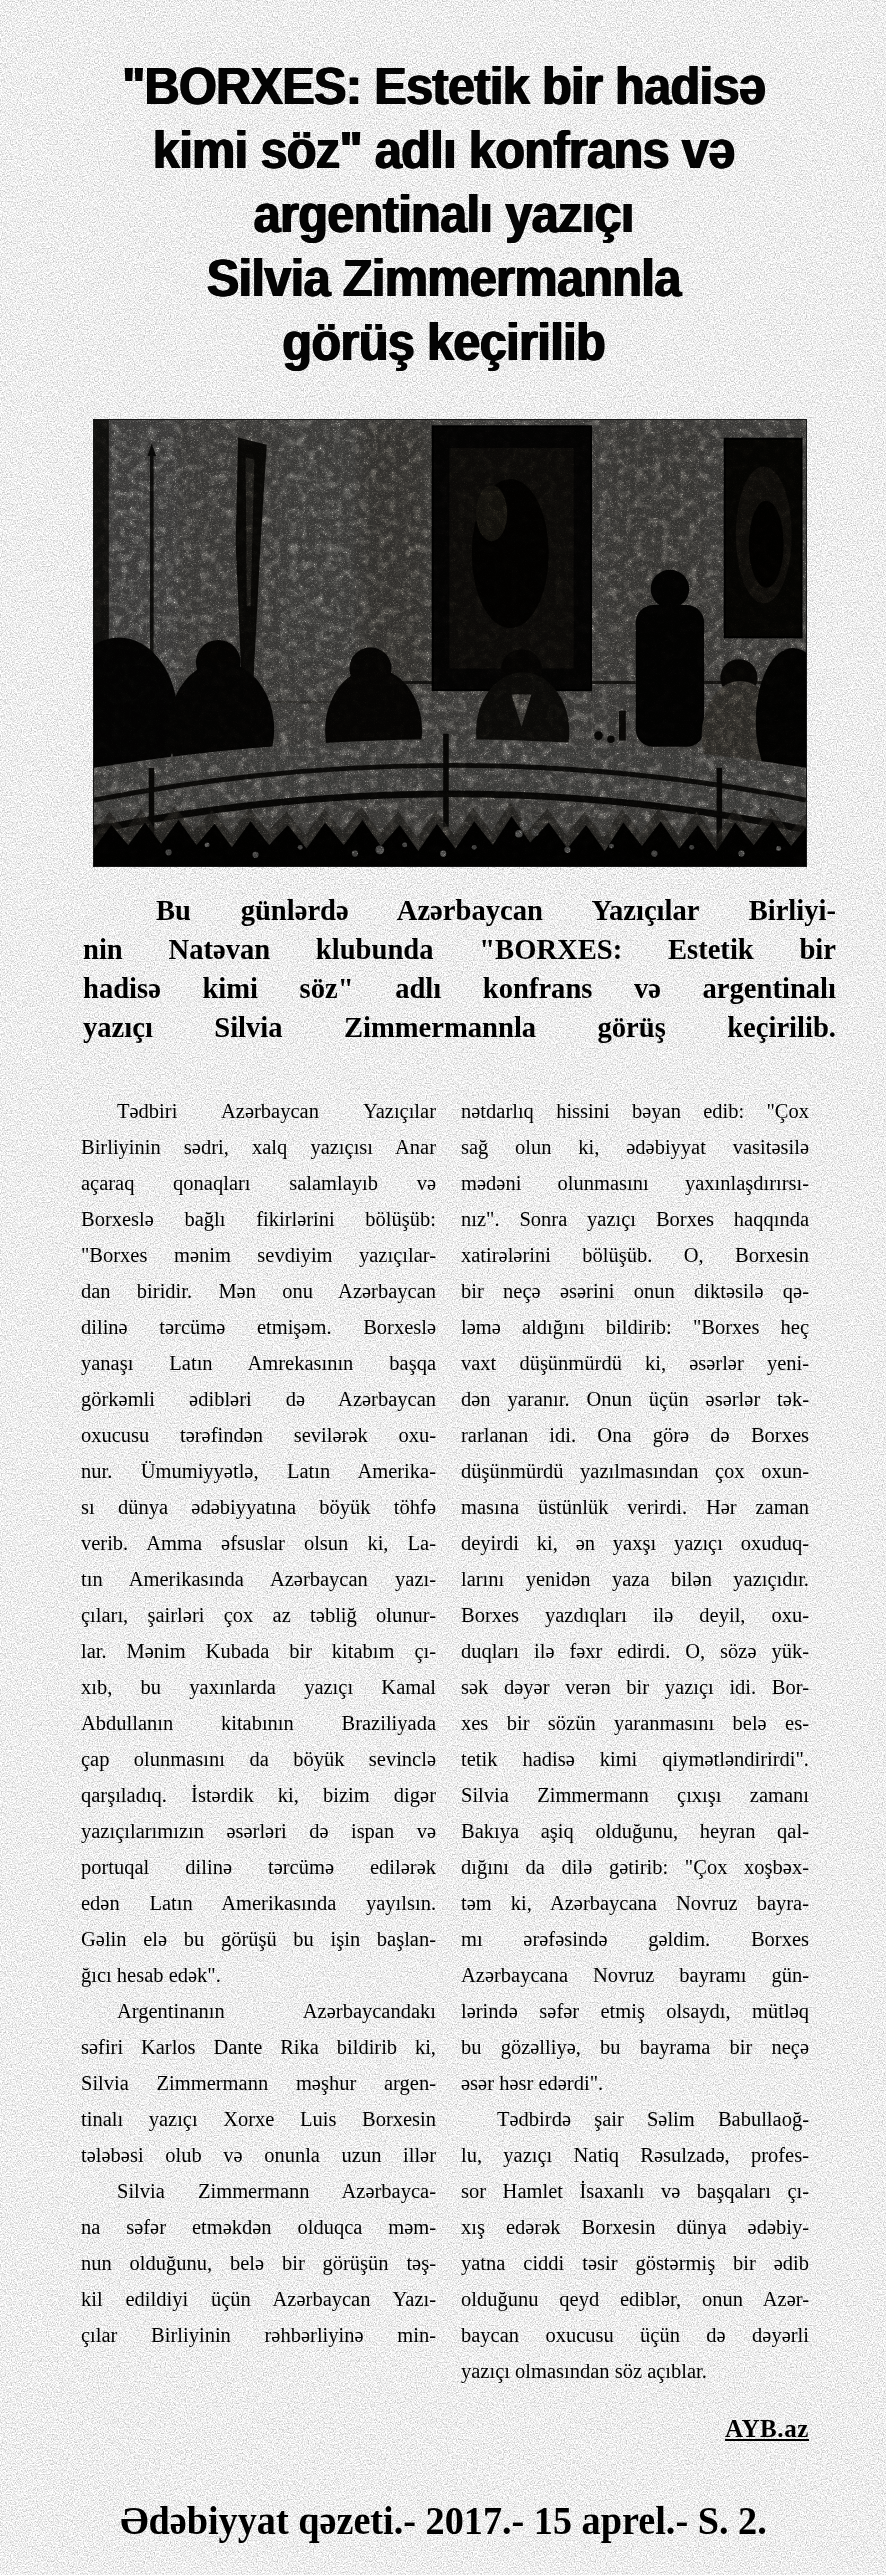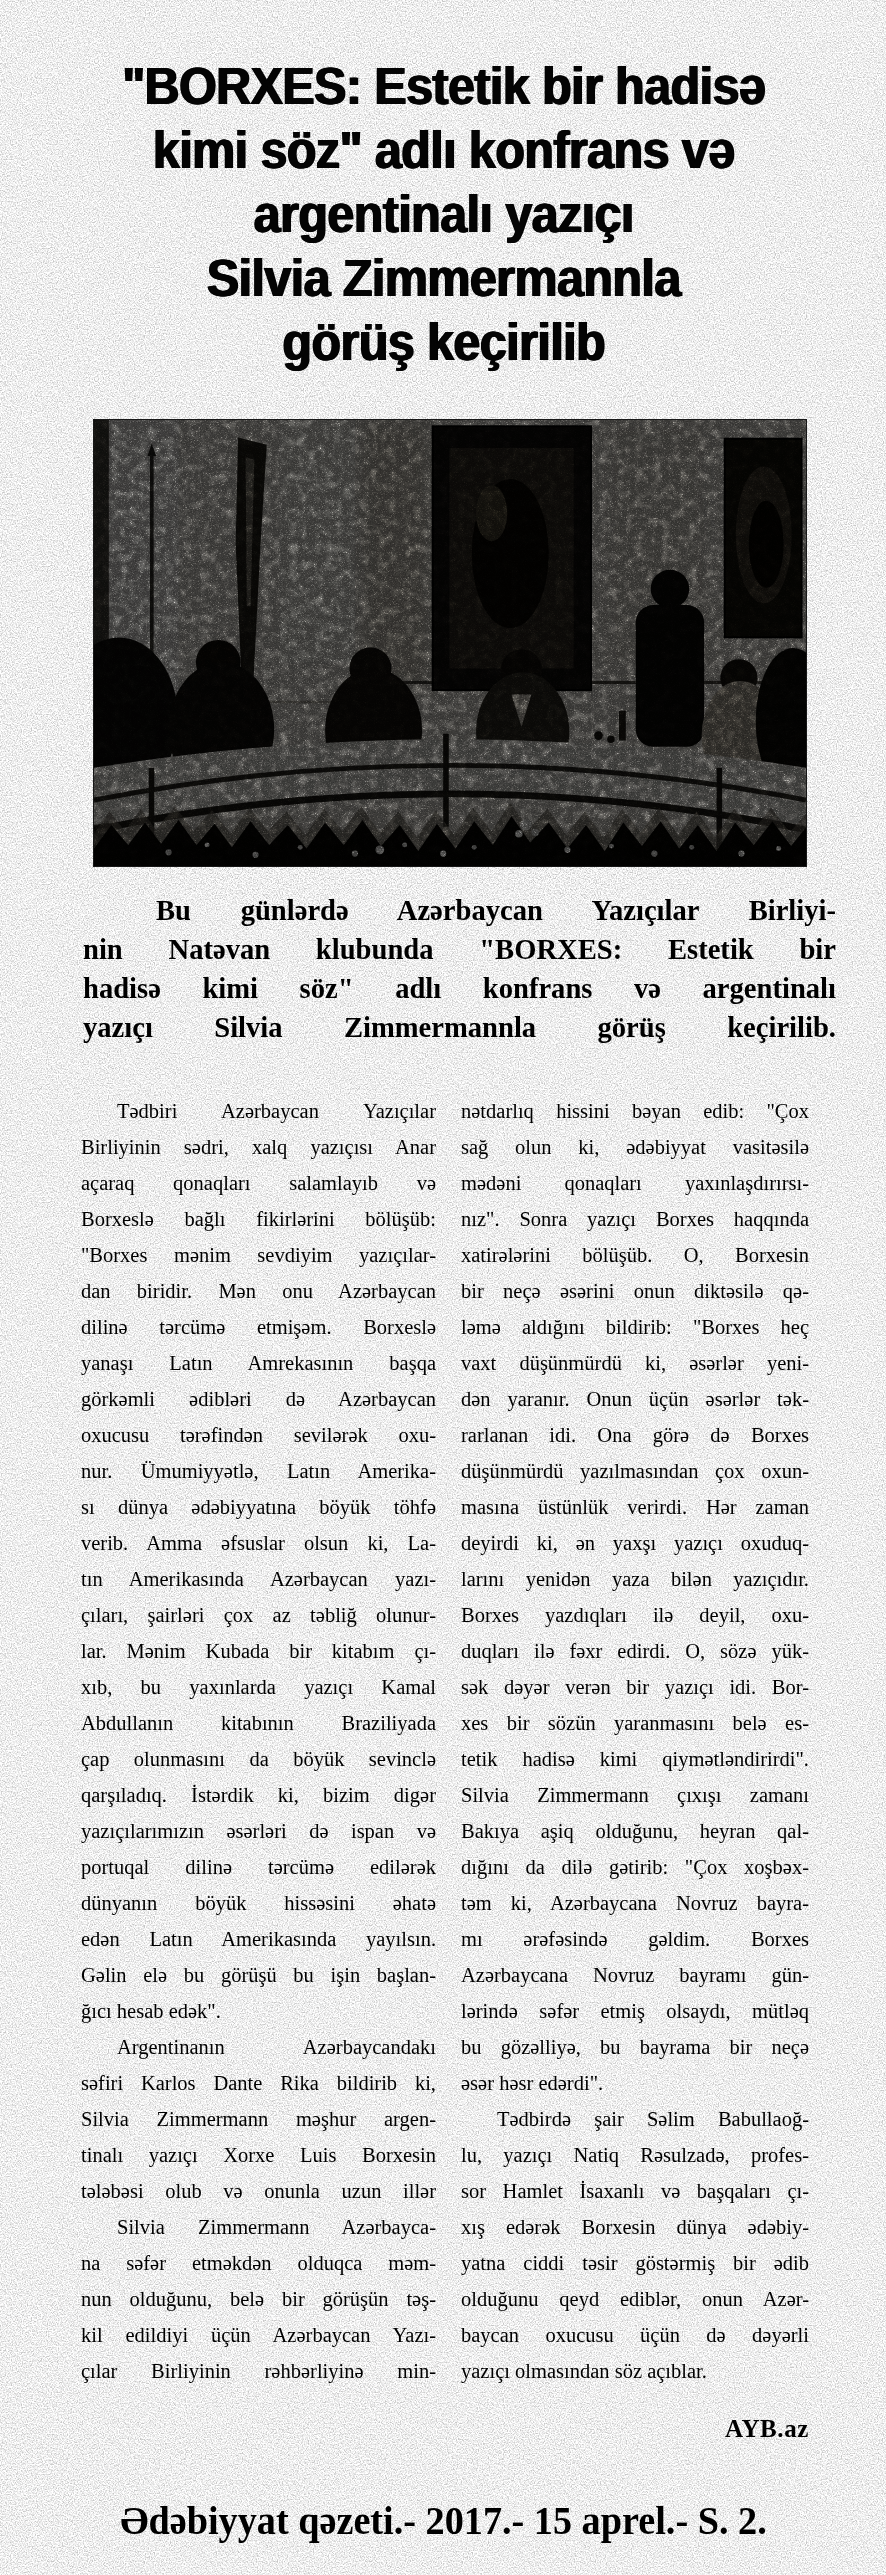--- a/index.html
+++ b/index.html
@@ -16,21 +16,21 @@
         font-weight:700;font-size:28.6px;line-height:39px;margin-left:16px;}
   .lead .bline{height:39px;text-align:justify;text-align-last:justify;}
   .lead .indent{text-indent:73px;}
   .cols{position:absolute;left:81px;top:1093px;width:728px;display:flex;gap:25px;
         font-size:20.5px;line-height:36px;}
   .col1{width:355px;}
   .col2{width:348px;}
   .bline{height:36px;text-align:justify;text-align-last:justify;overflow:visible;}
   .indent{text-indent:36px;}
   .pend{text-align-last:left;}
-  .source{margin-top:22.4px;text-align:right;font-weight:700;font-size:25px;letter-spacing:0.6px;}
+  .source{margin-top:22.4px;text-align:right;font-weight:700;font-size:25px;letter-spacing:0.6px;text-decoration:underline;}
   .footer{position:absolute;left:0;top:2498px;width:100%;margin:0;text-align:center;
         font-weight:700;font-size:39px;letter-spacing:0;transform:scaleX(0.98);transform-origin:50% 0;}
   .page-noise{position:absolute;left:0;top:0;width:887px;height:2576px;pointer-events:none;opacity:.22;}
 </style>
 </head>
 <body>
 
 <div class="page">
 
   <h1 class="headline">"BORXES: Estetik bir hadisə
@@ -170,41 +170,40 @@
         <div class="bline">verib. Amma əfsuslar olsun ki, La-</div>
         <div class="bline">tın Amerikasında Azərbaycan yazı-</div>
         <div class="bline">çıları, şairləri çox az təbliğ olunur-</div>
         <div class="bline">lar. Mənim Kubada bir kitabım çı-</div>
         <div class="bline">xıb, bu yaxınlarda yazıçı Kamal</div>
         <div class="bline">Abdullanın kitabının Braziliyada</div>
         <div class="bline">çap olunmasını da böyük sevinclə</div>
         <div class="bline">qarşıladıq. İstərdik ki, bizim digər</div>
         <div class="bline">yazıçılarımızın əsərləri də ispan və</div>
         <div class="bline">portuqal dilinə tərcümə edilərək</div>
-        <div class="bline">dünyanın böyük hissəsini əhatə</div>
         <div class="bline">edən Latın Amerikasında yayılsın.</div>
         <div class="bline">Gəlin elə bu görüşü bu işin başlan-</div>
         <div class="bline pend">ğıcı hesab edək".</div>
         <div class="bline indent">Argentinanın Azərbaycandakı</div>
         <div class="bline">səfiri Karlos Dante Rika bildirib ki,</div>
         <div class="bline">Silvia Zimmermann məşhur argen-</div>
         <div class="bline">tinalı yazıçı Xorxe Luis Borxesin</div>
         <div class="bline">tələbəsi olub və onunla uzun illər</div>
         <div class="bline indent">Silvia Zimmermann Azərbayca-</div>
         <div class="bline">na səfər etməkdən olduqca məm-</div>
         <div class="bline">nun olduğunu, belə bir görüşün təş-</div>
         <div class="bline">kil edildiyi üçün Azərbaycan Yazı-</div>
         <div class="bline">çılar Birliyinin rəhbərliyinə min-</div>
       </div>
     <div class="col2">
       <div>
 
       <div class="bline">nətdarlıq hissini bəyan edib: "Çox</div>
           <div class="bline">sağ olun ki, ədəbiyyat vasitəsilə</div>
-          <div class="bline">mədəni qonaqları yaxınlaşdırırsı-</div>
+          <div class="bline">mədəni olunmasını yaxınlaşdırırsı-</div>
           <div class="bline">nız". Sonra yazıçı Borxes haqqında</div>
           <div class="bline">xatirələrini bölüşüb. O, Borxesin</div>
           <div class="bline">bir neçə əsərini onun diktəsilə qə-</div>
           <div class="bline">ləmə aldığını bildirib: "Borxes heç</div>
           <div class="bline">vaxt düşünmürdü ki, əsərlər yeni-</div>
           <div class="bline">dən yaranır. Onun üçün əsərlər tək-</div>
           <div class="bline">rarlanan idi. Ona görə də Borxes</div>
           <div class="bline">düşünmürdü yazılmasından çox oxun-</div>
           <div class="bline">masına üstünlük verirdi. Hər zaman</div>
           <div class="bline">deyirdi ki, ən yaxşı yazıçı oxuduq-</div>

